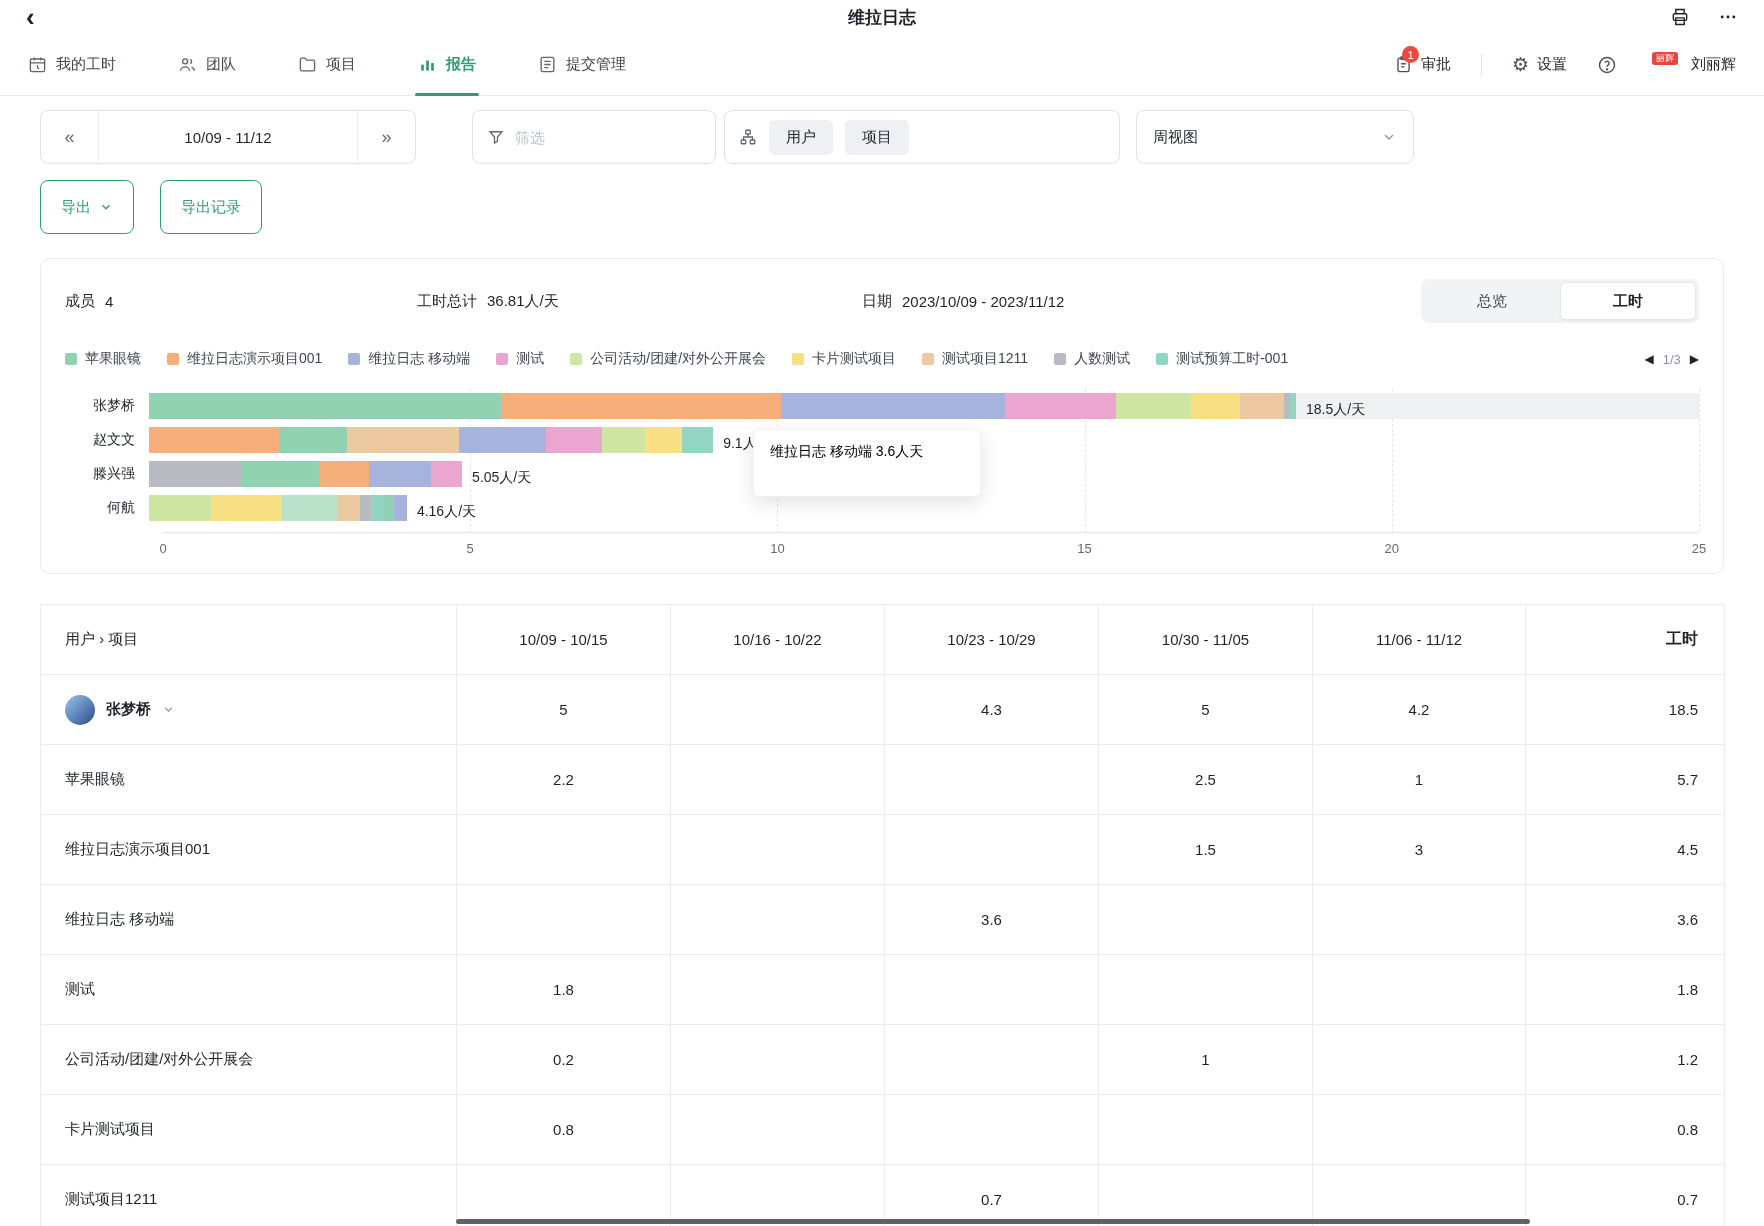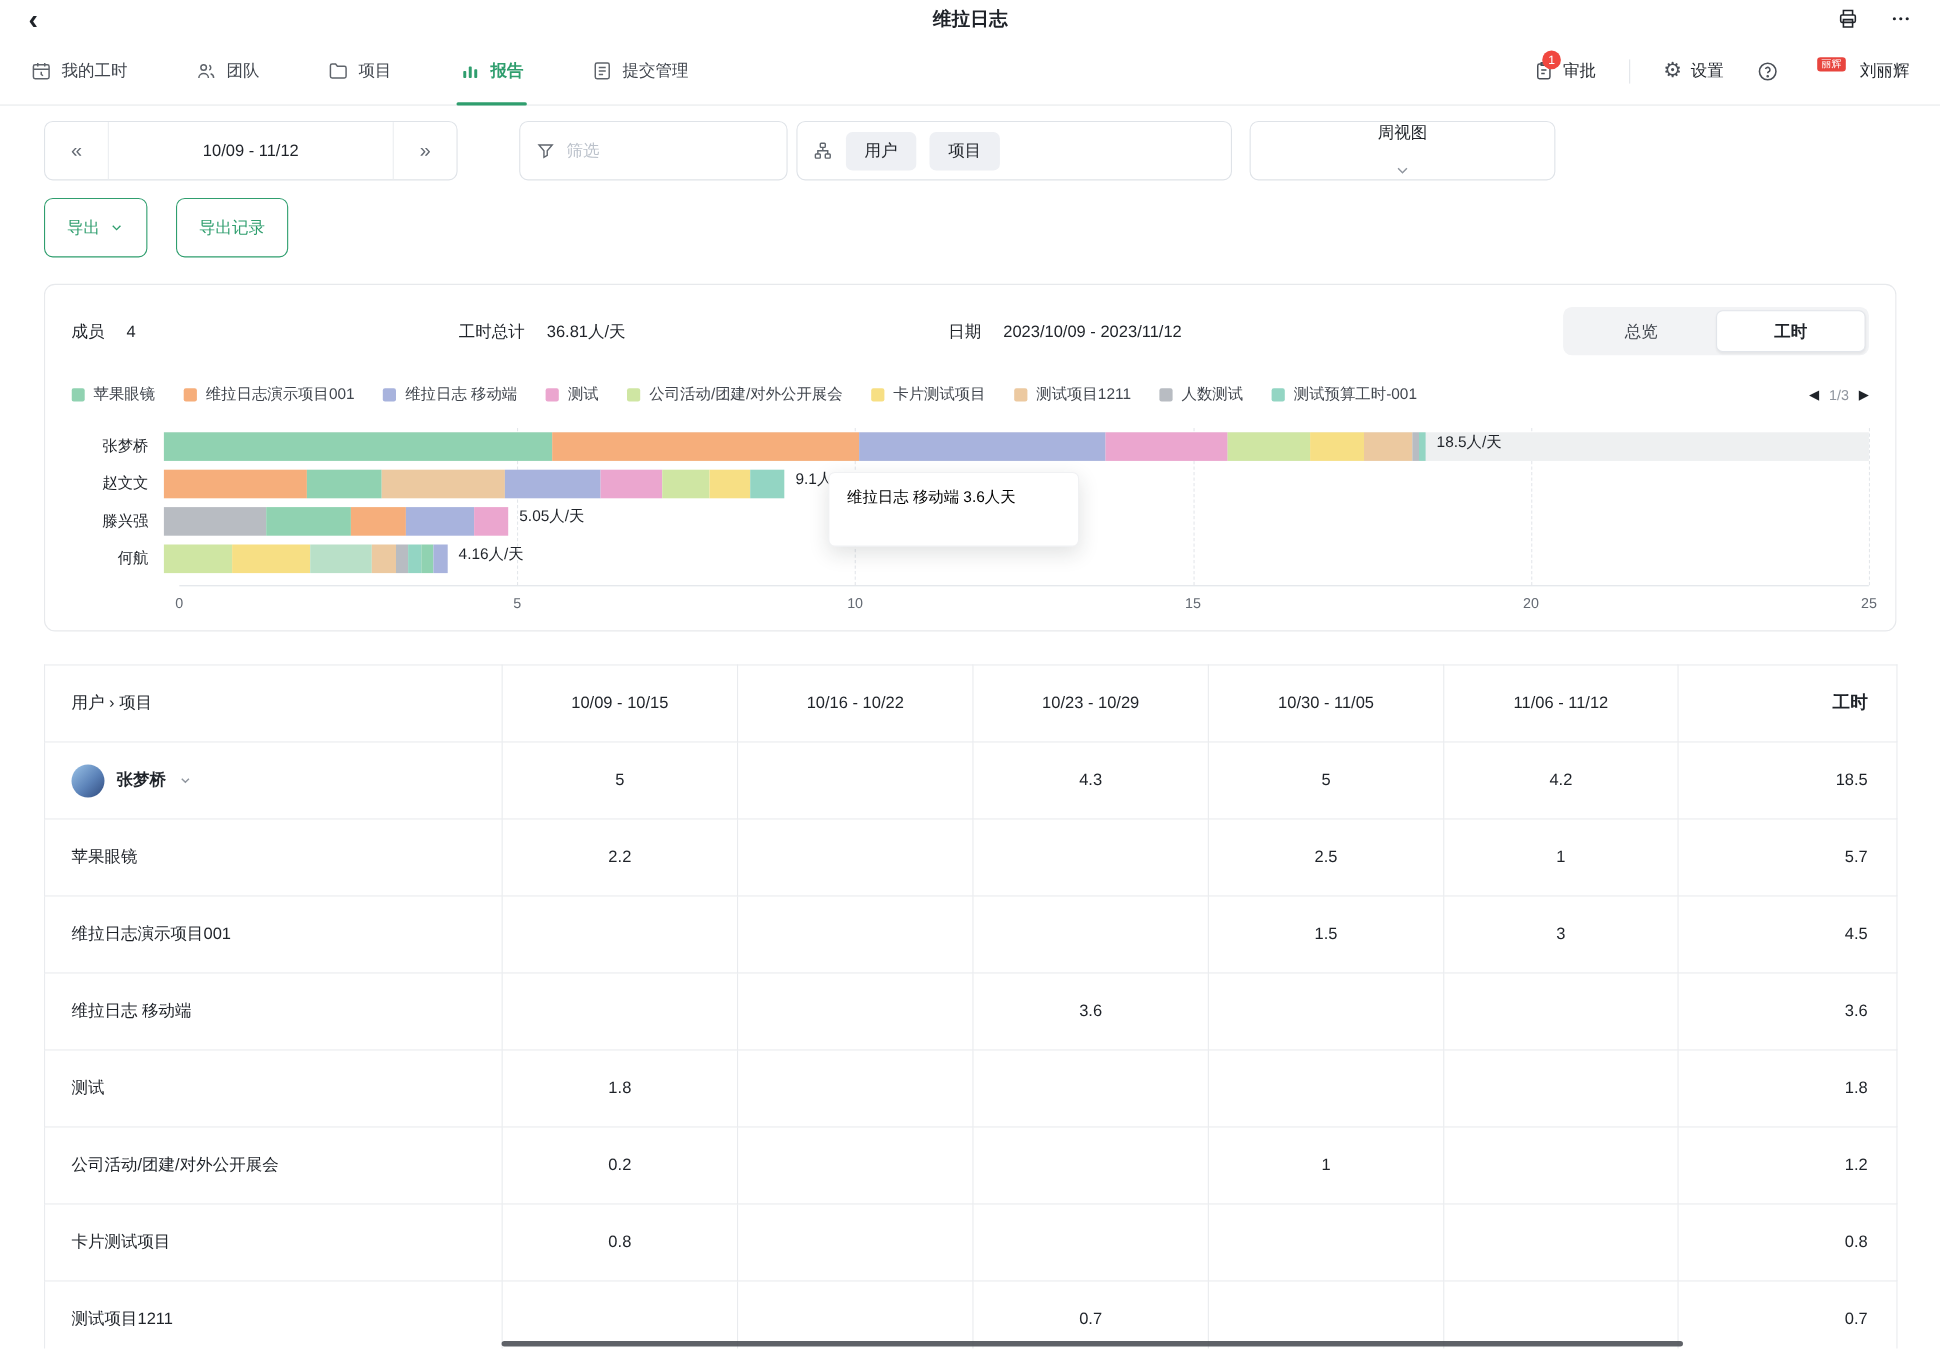--- a/index.html
+++ b/index.html
@@ -45,32 +45,32 @@
   .wk-btn { width:58px; height:100%; display:flex; align-items:center; justify-content:center;
     font-size:18px; color:#646a73; cursor:pointer; }
   .wk-btn.prev { border-right:1px solid #eceef1; }
   .wk-btn.next { border-left:1px solid #eceef1; }
   .wk-date { flex:1; text-align:center; font-size:15px; }
   .filterbox { margin-left:56px; width:244px; padding:0 14px; gap:10px; }
   .filterbox input { border:none; outline:none; flex:1; font-size:15px; font-family:inherit; color:#1f2329; min-width:0; background:transparent; }
   .filterbox input::placeholder { color:#bcc2cb; }
   .dimbox { margin-left:8px; width:396px; padding:0 14px; gap:12px; }
   .chip { background:#eef0f4; border-radius:6px; padding:8px 17px; font-size:15px; cursor:pointer; }
-  .viewsel { margin-left:16px; width:278px; padding:0 16px; justify-content:space-between; cursor:pointer;flex-direction:column; }
+  .viewsel { margin-left:16px; width:278px; padding:0 16px; justify-content:space-between; cursor:pointer; }
   .ico-gray { color:#60666e; display:flex; }
 
   
   .export-row { margin-top:16px; display:flex; gap:26px; }
   .btn-green { height:54px; border:1.5px solid #2f9e6e; border-radius:8px; background:#fff; color:#2f9e6e;
     font-weight:500; font-size:15px; padding:0 20px; display:flex; align-items:center; gap:8px; cursor:pointer; }
 
   
   .card { margin-top:24px; border:1px solid #e7e9ec; border-radius:10px; padding:20px 24px 12px; position:relative; }
   .card-head { display:flex; align-items:center; height:44px; }
-  .stat { display:flex; align-items:center; gap:20px; font-size:15px; }
+  .stat { display:flex; align-items:center; gap:10px; font-size:15px; }
   .stat.s1 { width:352px; }
   .stat.s2 { width:445px; }
   .stat.s3 { flex:1; }
   .toggle { background:#f2f3f5; border-radius:8px; padding:3px; display:flex; height:44px; }
   .tg { min-width:136px; display:flex; align-items:center; justify-content:center; font-size:15px;
     color:#41464e; border-radius:6px; padding:0 18px; cursor:pointer; border:1px solid transparent; }
   .tg.active { background:#fff; border:1px solid #e2e5ea; color:#1f2329; font-weight:600; box-shadow:0 1px 2px rgba(31,35,41,.06); }
 
   .legend-row { margin-top:24px; display:flex; align-items:center; height:24px; }
   .legend-items { display:flex; gap:26px; flex:1; overflow:hidden; white-space:nowrap; }
@@ -79,21 +79,21 @@
   .legend-label { font-size:14px; color:#41464e; }
   .legend-pager { display:flex; align-items:center; gap:9px; margin-left:22px; }
   .pager-arrow { font-size:12px; color:#1f2329; cursor:pointer; line-height:1; }
   .pager-count { font-size:13px; color:#8f959e; }
 
   .chart-inner { margin-top:18px; position:relative; padding-bottom:8px; }
   .grid { position:absolute; left:98px; right:0; top:0; bottom:0; border-bottom:1px solid #dfe3e8; }
   .gridline { position:absolute; top:0; bottom:0; width:0; border-left:1px dashed #e4e7eb; }
   .bar-row { display:flex; align-items:center; height:34px; position:relative; z-index:1; }
   .bar-name { width:84px; flex:none; text-align:right; padding-right:14px; font-size:14px; color:#1f2329; }
-  .bar-track { flex:1; height:26px; display:flex; align-items:flex-start; position:relative; }
+  .bar-track { flex:1; height:26px; display:flex; align-items:flex-end; position:relative; }
   .bar-track.highlighted { background:#eef0f1; }
   .bar-stack { height:100%; display:flex; flex:none; }
   .bar-seg { height:100%; }
   .bar-value { margin-left:10px; font-size:14px; color:#1f2329; white-space:nowrap; }
   .x-labels { margin-left:98px; position:relative; height:28px; }
   .x-tick { position:absolute; top:8px; transform:translateX(-50%); font-size:13px; color:#646a73; }
 
   .tooltip { position:absolute; left:712px; top:170px; width:228px; height:68px; background:#fff;
     border:1px solid #f0f1f3; border-radius:6px; box-shadow:0 6px 18px rgba(31,35,41,.13);
     padding:13px 16px; font-size:14px; color:#000000; z-index:5; }

